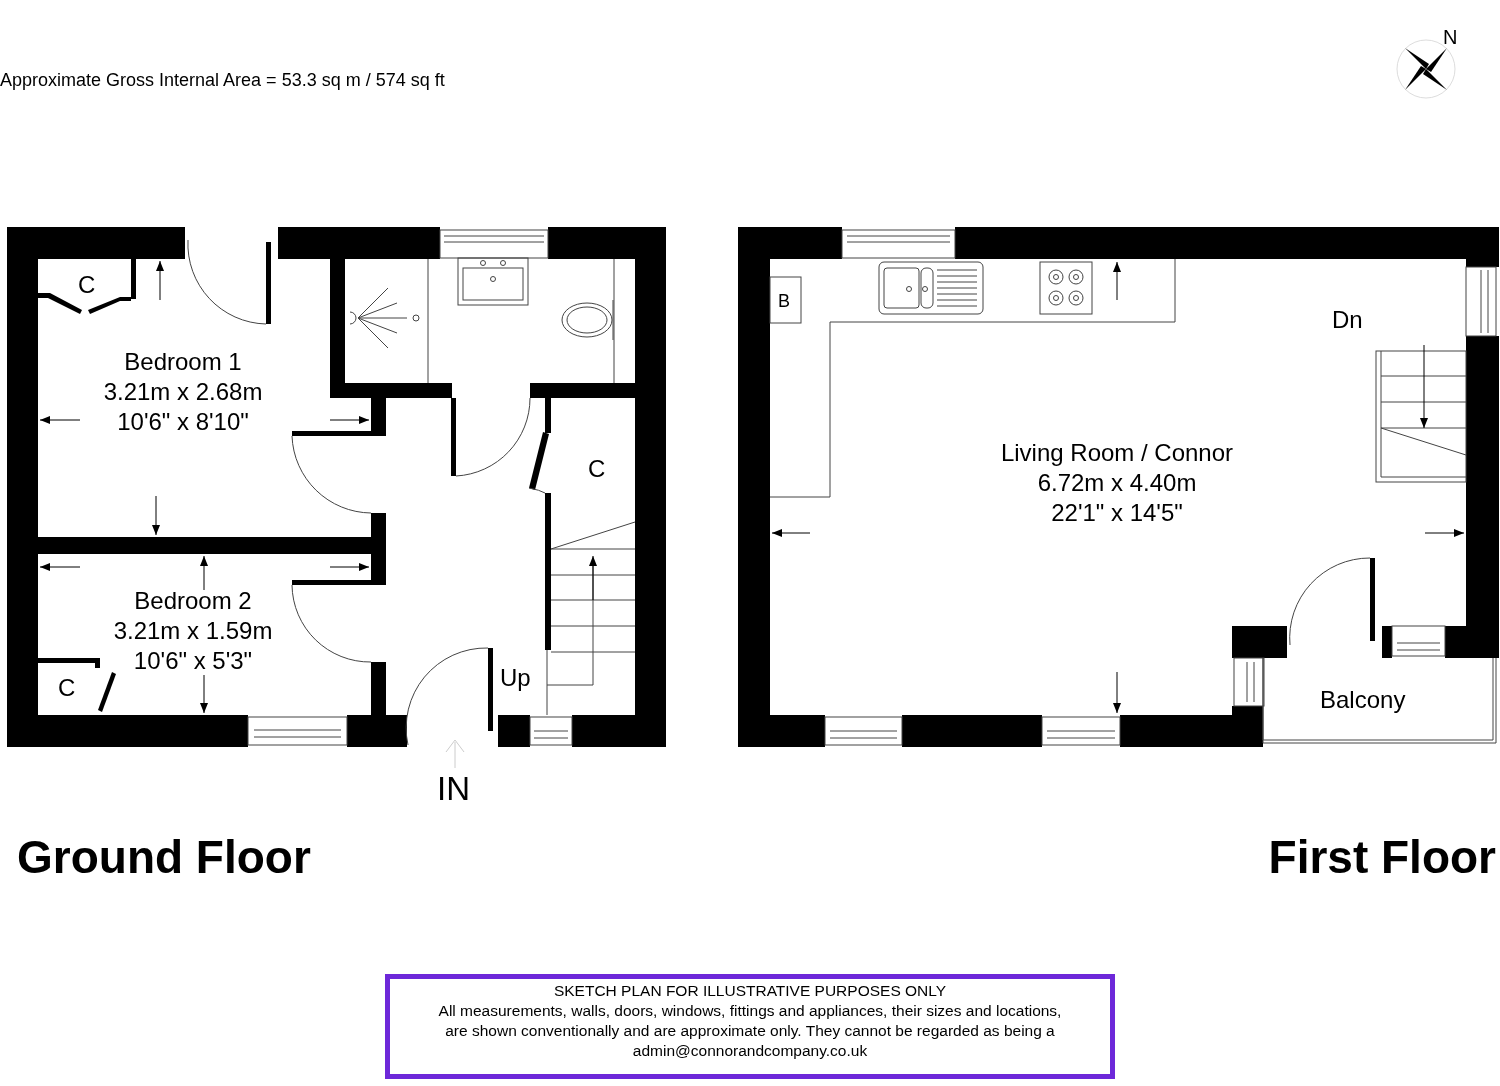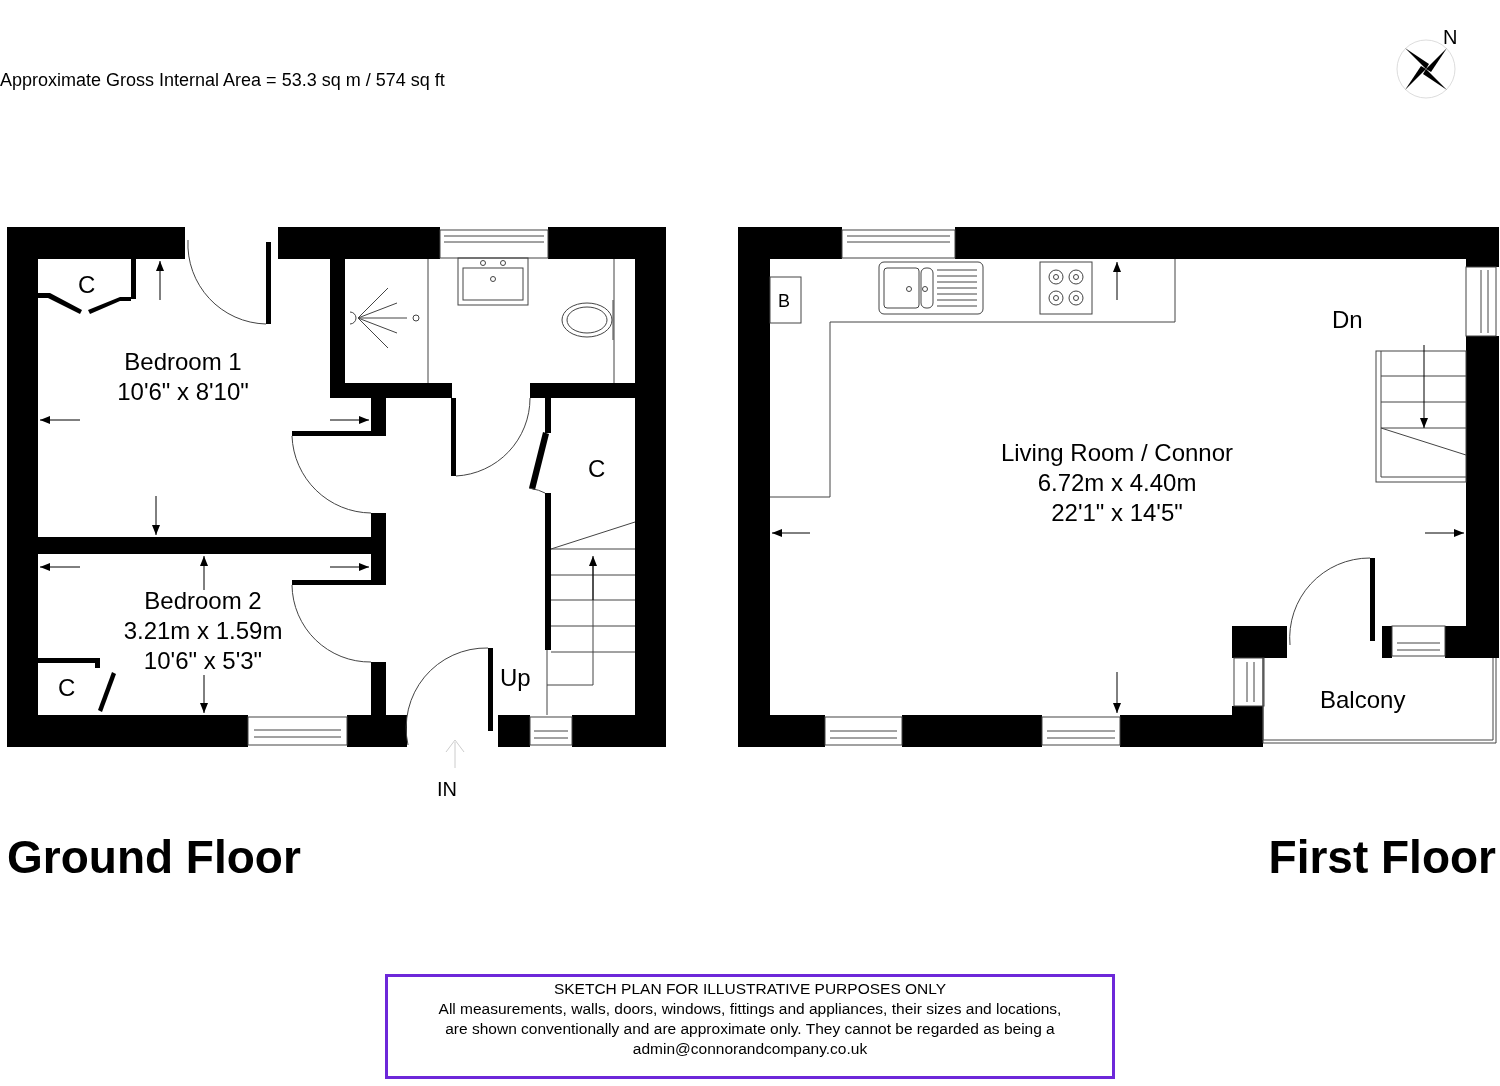--- a/index.html
+++ b/index.html
@@ -3,21 +3,21 @@
   <meta charset="utf-8">
   <style>
     html, body { margin: 0; padding: 0; background: #ffffff; }
     body { width: 1500px; height: 1086px; position: relative; overflow: hidden;
            font-family: "Liberation Sans", sans-serif; color: #000; }
     .abs { position: absolute; }
     #area-title { left: 0; width: 1500px; top: 70px; text-align: left; font-size: 18px; }
     #plan { position: absolute; left: 0; top: 0; }
     .lbl { position: absolute; text-align: center; font-size: 24px; line-height: 30px; white-space: nowrap; }
     .floor-title { position: absolute; font-size: 46px; font-weight: bold; top: 830px; }
-    #disclaimer { left: 385px; top: 974px; width: 730px; height: 105px; border: 3px solid #6d28d9;
+    #disclaimer { left: 385px; top: 974px; width: 730px; height: 105px; border: 5px solid #6d28d9;
                   box-sizing: border-box; text-align: center; font-size: 15.5px; line-height: 20px; padding-top: 2px; }
     .compass-n { position: absolute; left: 1443px; top: 26px; font-size: 20px; }
   </style>
 </head>
 <body>
 
 <div id="area-title" class="abs">Approximate Gross Internal Area = 53.3 sq m / 574 sq ft</div>
 
 <div>
   <svg class="abs" style="left:1395px;top:38px" width="62" height="62" viewBox="0 0 62 62">
@@ -230,43 +230,44 @@
     <line x1="1117" y1="300" x2="1117" y2="262" marker-end="url(#ah)"></line>
     <line x1="1117" y1="672" x2="1117" y2="713" marker-end="url(#ah)"></line>
     <line x1="810" y1="533" x2="772" y2="533" marker-end="url(#ah)"></line>
     <line x1="1425" y1="533" x2="1464" y2="533" marker-end="url(#ah)"></line>
     <line x1="1424" y1="345" x2="1424" y2="428" marker-end="url(#ah)"></line>
   </g>
 </svg>
 
 <div class="lbl" style="left:58px;top:347px;width:250px;">
   <div>Bedroom 1</div>
+  <div>3.21m x 2.68m</div>
   <div>10'6" x 8'10"</div>
 </div>
-<div class="lbl" style="left:78px;top:586px;width:250px;">
+<div class="lbl" style="left:68px;top:586px;width:250px;">
   <div>Bedroom 2</div>
   <div>3.21m x 1.59m</div>
   <div>10'6" x 5'3"</div>
 </div>
 <div class="lbl" style="left:78px;top:270px;">C</div>
 <div class="lbl" style="left:588px;top:454px;">C</div>
 <div class="lbl" style="left:58px;top:673px;">C</div>
 <div class="lbl" style="left:500px;top:663px;text-align:center;">Up</div>
-<div class="lbl" style="left:437px;top:774px;font-size:20px;">IN</div>
+<div class="lbl" style="left:437px;top:774px;font-size:33px;">IN</div>
 
 <div class="lbl" style="left:942px;top:438px;width:350px;">
   <div>Living Room / Connor</div>
   <div>6.72m x 4.40m</div>
   <div>22'1" x 14'5"</div>
 </div>
 <div class="lbl" style="left:1320px;top:685px;">Balcony</div>
 <div class="lbl" style="left:778px;top:286px;font-size:18px;">B</div>
 <div class="lbl" style="left:1332px;top:305px;">Dn</div>
 
-<div class="floor-title" style="left:7px;">Ground Floor</div>
+<div class="floor-title" style="left:17px;">Ground Floor</div>
 <div class="floor-title" style="right:4px;">First Floor</div>
 
 <div id="disclaimer" class="abs">
   <div>SKETCH PLAN FOR ILLUSTRATIVE PURPOSES ONLY</div>
   <div>All measurements, walls, doors, windows, fittings and appliances, their sizes and locations,</div>
   <div>are shown conventionally and are approximate only. They cannot be regarded as being a</div>
   <div>admin@connorandcompany.co.uk</div>
 </div>
 
 </body></html>

